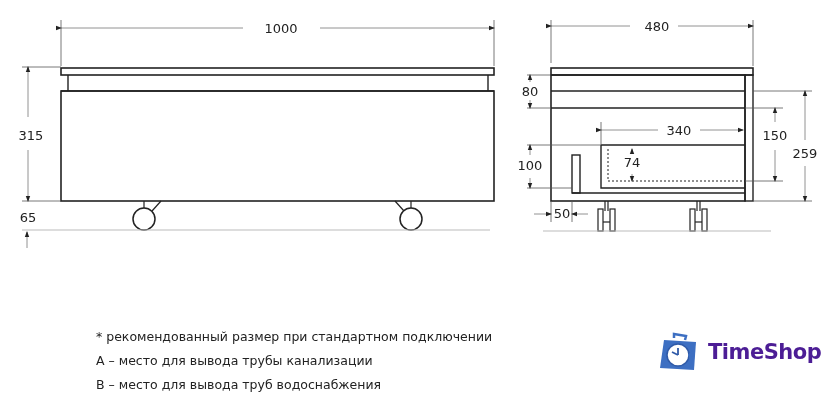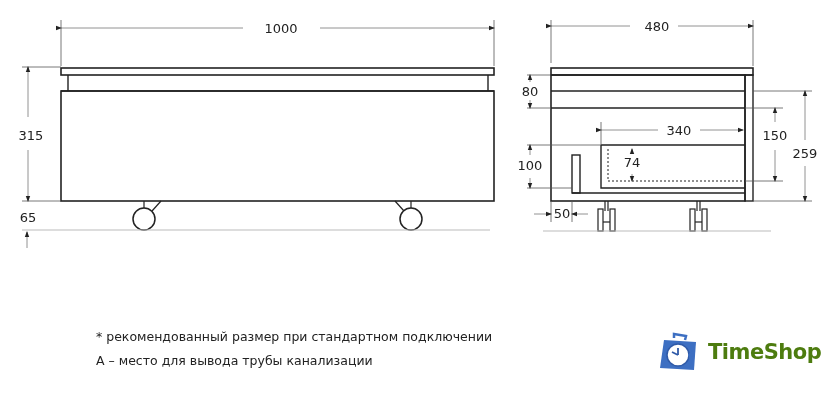--- a/index.html
+++ b/index.html
@@ -2,21 +2,21 @@
 <html><head>
   <meta charset="utf-8">
   <style>
     html, body { margin: 0; padding: 0; background: #ffffff; }
     body { width: 837px; height: 420px; position: relative; overflow: hidden; font-family: "DejaVu Sans", sans-serif; }
     svg.drawing { position: absolute; left: 0; top: 0; }
     .dimtxt { font-family: "DejaVu Sans", sans-serif; font-size: 13px; fill: #222; }
     .notes { position: absolute; left: 96px; top: 325px; font-family: "DejaVu Sans", sans-serif; font-size: 12.5px; color: #222; line-height: 24px; }
     .notes div { white-space: nowrap; }
     .logo { position: absolute; left: 658px; top: 332px; display: flex; align-items: center; }
-    .logo-text { font-family: "DejaVu Sans", sans-serif; font-weight: bold; font-size: 21px; color: #4d7c0f; margin-left: 4px; letter-spacing: -0.5px; }
+    .logo-text { font-family: "DejaVu Sans", sans-serif; font-weight: bold; font-size: 21px; color: #4c1d95; margin-left: 4px; letter-spacing: -0.5px; }
   </style>
 </head>
 <body>
 
 <svg class="drawing" width="837" height="420" viewBox="0 0 837 420" xmlns="http://www.w3.org/2000/svg">
   <defs>
     <marker id="arr" markerWidth="6" markerHeight="6" refX="5" refY="3" orient="auto" markerUnits="userSpaceOnUse">
       <path d="M0,0.8 L6,3 L0,5.2 z" fill="#222"></path>
     </marker>
   </defs>
@@ -144,20 +144,21 @@
   <text class="dimtxt" x="775" y="140" text-anchor="middle">150</text>
   <text class="dimtxt" x="805" y="158" text-anchor="middle">259</text>
   <text class="dimtxt" x="530" y="170" text-anchor="middle">100</text>
   <text class="dimtxt" x="632" y="167" text-anchor="middle">74</text>
   <text class="dimtxt" x="562" y="218" text-anchor="middle">50</text>
 </svg>
 
 <div class="notes">
   <div>* рекомендованный размер при стандартном подключении</div>
   <div>A – место для вывода трубы канализации</div>
+  <div>B – место для вывода труб водоснабжения</div>
 </div>
 
 <div class="logo">
   <svg width="46" height="40" viewBox="0 0 46 40">
     <path d="M16,6 L16,2 L28,4 L27,8" fill="none" stroke="#3d6fc2" stroke-width="2.5"></path>
     <path d="M6,8 L38,10 L36,38 L2,36 z" fill="#3d6fc2"></path>
     <circle cx="20" cy="23" r="11" fill="#ffffff" stroke="#2f5aa8" stroke-width="1.5"></circle>
     <line x1="20" y1="23" x2="20" y2="16" stroke="#2f5aa8" stroke-width="1.8"></line>
     <line x1="20" y1="23" x2="14" y2="20" stroke="#2f5aa8" stroke-width="1.8"></line>
     <path d="M31,22 Q36,30 28,36" fill="none" stroke="#3d6fc2" stroke-width="2.5"></path>

